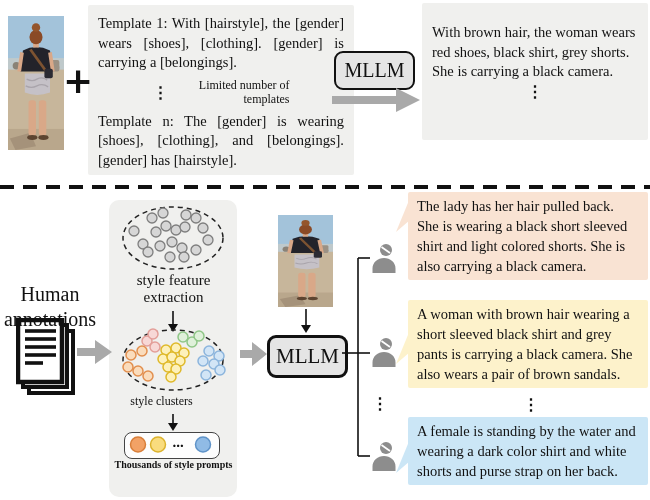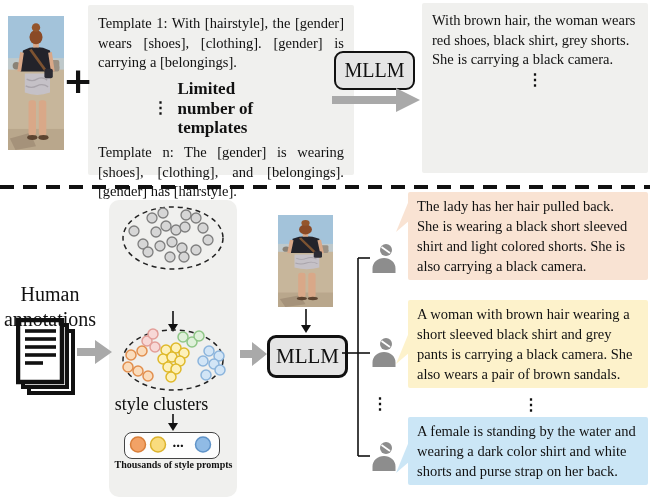--- a/index.html
+++ b/index.html
@@ -3,21 +3,21 @@
 <meta charset="utf-8">
 <style>
   html,body{margin:0;padding:0;background:#fff;}
   .canvas{position:relative;width:650px;height:500px;background:#fff;
           font-family:"Liberation Serif", serif;color:#111;overflow:hidden;}
   .abs{position:absolute;}
   .graybox{background:#f0f0ee;border-radius:2px;z-index:1;}
   .para{font-size:14.5px;line-height:1.36;}
   .just{text-align:justify;}
   .vdots{font-weight:bold;font-size:16px;line-height:1;text-align:center;}
-  .note{font-weight:bold;font-size:17px;line-height:1.15;text-align:left;}
+  .note{font-weight:normal;font-size:12px;line-height:1.15;text-align:right;}
   .mllm{border:2.6px solid #111;border-radius:9px;background:#e5e5e5;display:flex;
         align-items:center;justify-content:center;font-size:20px;z-index:4;}
   .mllm.big{border-width:3px;font-size:21px;}
   .photo{z-index:3;}
   .overlay{position:absolute;left:0;top:0;width:650px;height:500px;z-index:5;pointer-events:none;}
   .lbl{z-index:10;text-align:center;}
   .bubble{width:222px;padding:4px 9px;font-size:14.5px;line-height:1.38;z-index:6;border-radius:2px;}
   .bubble .tail{position:absolute;left:-12px;width:14px;height:34px;}
   .b1{background:#f9e3d3;} .b1 .tail polygon{fill:#f9e3d3;}
   .b2{background:#fdf2cb;} .b2 .tail polygon{fill:#fdf2cb;}
@@ -76,42 +76,43 @@
     <div class="para just">Template 1: With [hairstyle], the [gender] wears [shoes], [clothing]. [gender] is carrying a [belongings].</div>
     <div style="display:flex;justify-content:center;align-items:center;gap:9px;margin:6px 0 5px 0;">
       <span class="vdots">⋮</span>
       <span class="note" style="width:112px">Limited number of templates</span>
     </div>
     <div class="para just">Template n: The [gender] is wearing [shoes], [clothing], and [belongings]. [gender] has [hairstyle].</div>
   </div>
 
   <div class="abs mllm" style="left:334px;top:51px;width:77px;height:35px;">MLLM</div>
 
-  <div class="abs graybox" style="left:422px;top:3px;width:226px;height:170px;padding:8px 10px;box-sizing:border-box;">
+  <div class="abs graybox" style="left:422px;top:3px;width:226px;height:137px;padding:20px 10px;box-sizing:border-box;">
     <div class="para">With brown hair, the woman wears red shoes, black shirt, grey shorts. She is carrying a black camera.</div>
     <div class="vdots" style="margin:2px 0;">⋮</div>
   </div>
 
   <div class="abs lbl" style="left:0px;top:282px;width:100px;font-size:20px;line-height:1.25;">Human annotations</div>
 
   <svg class="abs" style="left:16px;top:318px;z-index:3" width="62" height="80" viewBox="0 0 62 80">
     <rect x="13" y="13" width="44" height="62" fill="#fff" stroke="#111" stroke-width="4"></rect>
     <rect x="7" y="7" width="44" height="62" fill="#fff" stroke="#111" stroke-width="4"></rect>
     <rect x="2" y="2" width="44" height="62" fill="#fff" stroke="#111" stroke-width="4.5"></rect>
     <line x1="9" y1="13" x2="40" y2="13" stroke="#111" stroke-width="3.6"></line>
     <line x1="9" y1="21" x2="40" y2="21" stroke="#111" stroke-width="3.6"></line>
     <line x1="9" y1="29" x2="40" y2="29" stroke="#111" stroke-width="3.6"></line>
     <line x1="9" y1="37" x2="40" y2="37" stroke="#111" stroke-width="3.6"></line>
     <line x1="9" y1="45" x2="27" y2="45" stroke="#111" stroke-width="3.6"></line>
   </svg>
 
   <div class="abs graybox" style="left:109px;top:200px;width:128px;height:297px;border-radius:10px;"></div>
 
-
-  <div class="abs lbl" style="left:110px;top:394px;width:103px;font-size:18px;">style clusters</div>
+  <div class="abs lbl" style="left:110px;top:272px;width:127px;font-size:15px;line-height:1.15;">style feature extraction</div>
+
+  <div class="abs lbl" style="left:110px;top:394px;width:103px;font-size:12px;">style clusters</div>
 
   <div class="abs promptbox" style="left:124px;top:432px;width:94px;height:25px;"></div>
   <div class="abs lbl" style="left:167px;top:434px;width:22px;font-weight:bold;font-size:15px;z-index:10;">...</div>
   <div class="abs lbl bold2" style="left:110px;top:459px;width:127px;">Thousands of style prompts</div>
 
   <svg class="abs photo" style="left:278px;top:215px" width="55" height="92" viewBox="0 0 60 140" preserveAspectRatio="none">
     <use href="#personPhoto"></use>
   </svg>
 
   <div class="abs mllm big" style="left:267px;top:335px;width:75px;height:37px;">MLLM</div>

